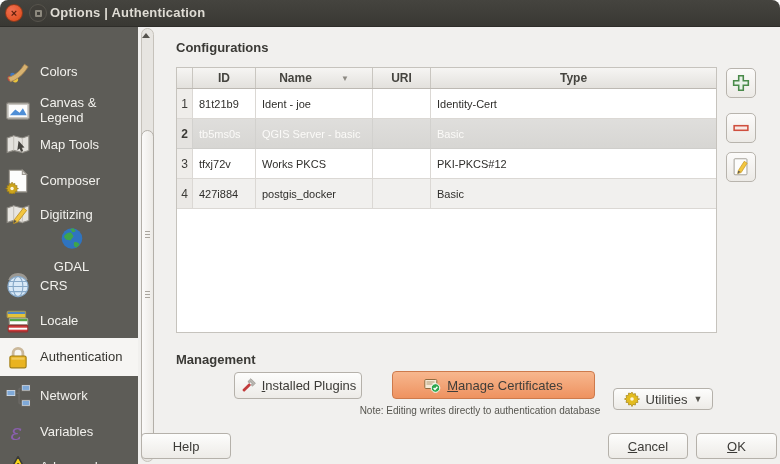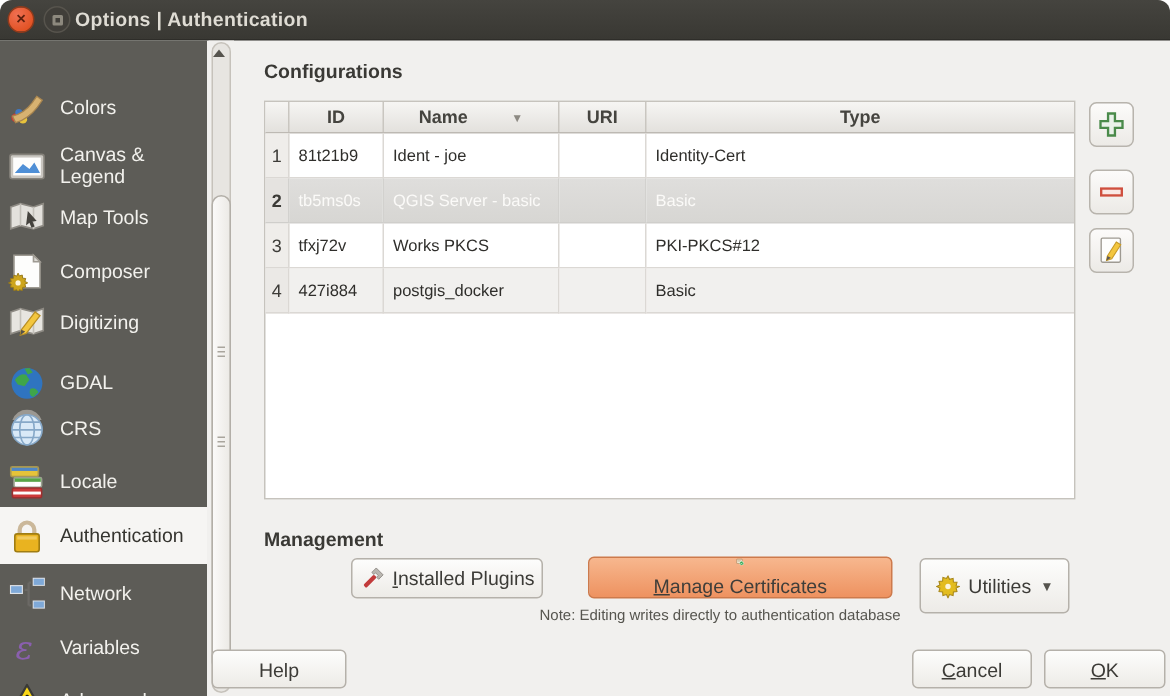--- a/index.html
+++ b/index.html
@@ -67,22 +67,22 @@
 
   .tool-btn{ position:absolute; left:726px; width:30px; height:30px; border-radius:5px;
     background:linear-gradient(#fcfbfa,#eceae6); border:1px solid #b8b4ad;
     display:flex; align-items:center; justify-content:center; cursor:pointer; }
 
   .btn{ display:flex; align-items:center; justify-content:center; gap:6px;
     background:linear-gradient(#fdfdfc,#edebe7); border:1px solid #b5b1aa; border-radius:4px;
     font-size:13px; color:#3c3b37; cursor:pointer; font-family:inherit; }
   .btn-installed{ position:absolute; left:234px; top:372px; width:128px; height:27px; }
   .btn-certs{ position:absolute; left:392px; top:371px; width:203px; height:28px;
-    background:linear-gradient(#f7b78e,#ee9260); border:1px solid #cd7a4c; color:#3f3e3a;flex-direction:column; }
-  .btn-utilities{ position:absolute; left:613px; top:372px; width:100px; height:37px; }
+    background:linear-gradient(#f7b78e,#ee9260); border:1px solid #cd7a4c; color:#3f3e3a; }
+  .btn-utilities{ position:absolute; left:613px; top:388px; width:100px; height:22px; }
   .dd-arrow{ font-size:9px; color:#56544e; }
 
   .note{ position:absolute; left:240px; top:405px; width:480px; text-align:center;
     font-size:10px; color:#56554f; }
 
   .btn-help{ position:absolute; left:141px; top:433px; width:90px; height:26px; }
   .btn-cancel{ position:absolute; left:608px; top:433px; width:80px; height:26px; }
   .btn-ok{ position:absolute; left:696px; top:433px; width:81px; height:26px; }
   .mn{ display:inline-block; }
   .mn::first-letter{ text-decoration:underline; }
@@ -146,21 +146,21 @@
         <path d="M16 2l4 4h-4z" fill="#dcdad5" stroke="#9e9a92"></path>
         <path d="M7.5 13.8l.9 1.9 2-.5.2 2.1 2.1.2-.5 2-1.9.9 1.9.9.5 2-2.1.2-.2 2.1" fill="none"></path>
         <g transform="translate(2,13)">
           <path d="M4.5 0l.8 1.7 1.8-.5.2 1.9 1.9.2-.5 1.8L10.4 6 8.7 6.8l.5 1.8-1.9.2-.2 1.9-1.8-.5L4.5 12l-.8-1.8-1.8.5-.2-1.9L-.2 8.6l.5-1.8L-1.4 6 .3 5.2l-.5-1.8 1.9-.2.2-1.9 1.8.5z" fill="#cda51d" stroke="#97791a" stroke-width="0.6"></path>
           <circle cx="4.5" cy="6" r="1.6" fill="#fdf6dd"></circle>
         </g>
       </svg>
       <span class="lbl">Composer</span>
     </div>
 
-    <div class="side-item" style="top:210px;">
+    <div class="side-item" style="top:198px;flex-direction:column;">
       <svg width="26" height="26" viewBox="0 0 24 24">
         <circle cx="12" cy="12.5" r="9.5" fill="#2f74c0" stroke="#1f5globe" stroke-width="0"></circle>
         <path d="M4.5 10.5c2-3 5-4.2 7-3.2l2 3-3 4-4.2-1z" fill="#3fa54a"></path>
         <path d="M14 16c2-1 4 0 5 2l-2.8 2.8c-2 0-3.2-2-2.2-4.8z" fill="#3fa54a"></path>
         <path d="M10.5 3.6l3-.6 2 2.8-3 1.2z" fill="#3fa54a"></path>
       </svg>
       <span class="lbl">GDAL</span>
     </div>
 
     <div class="side-item" style="top:241px;">

